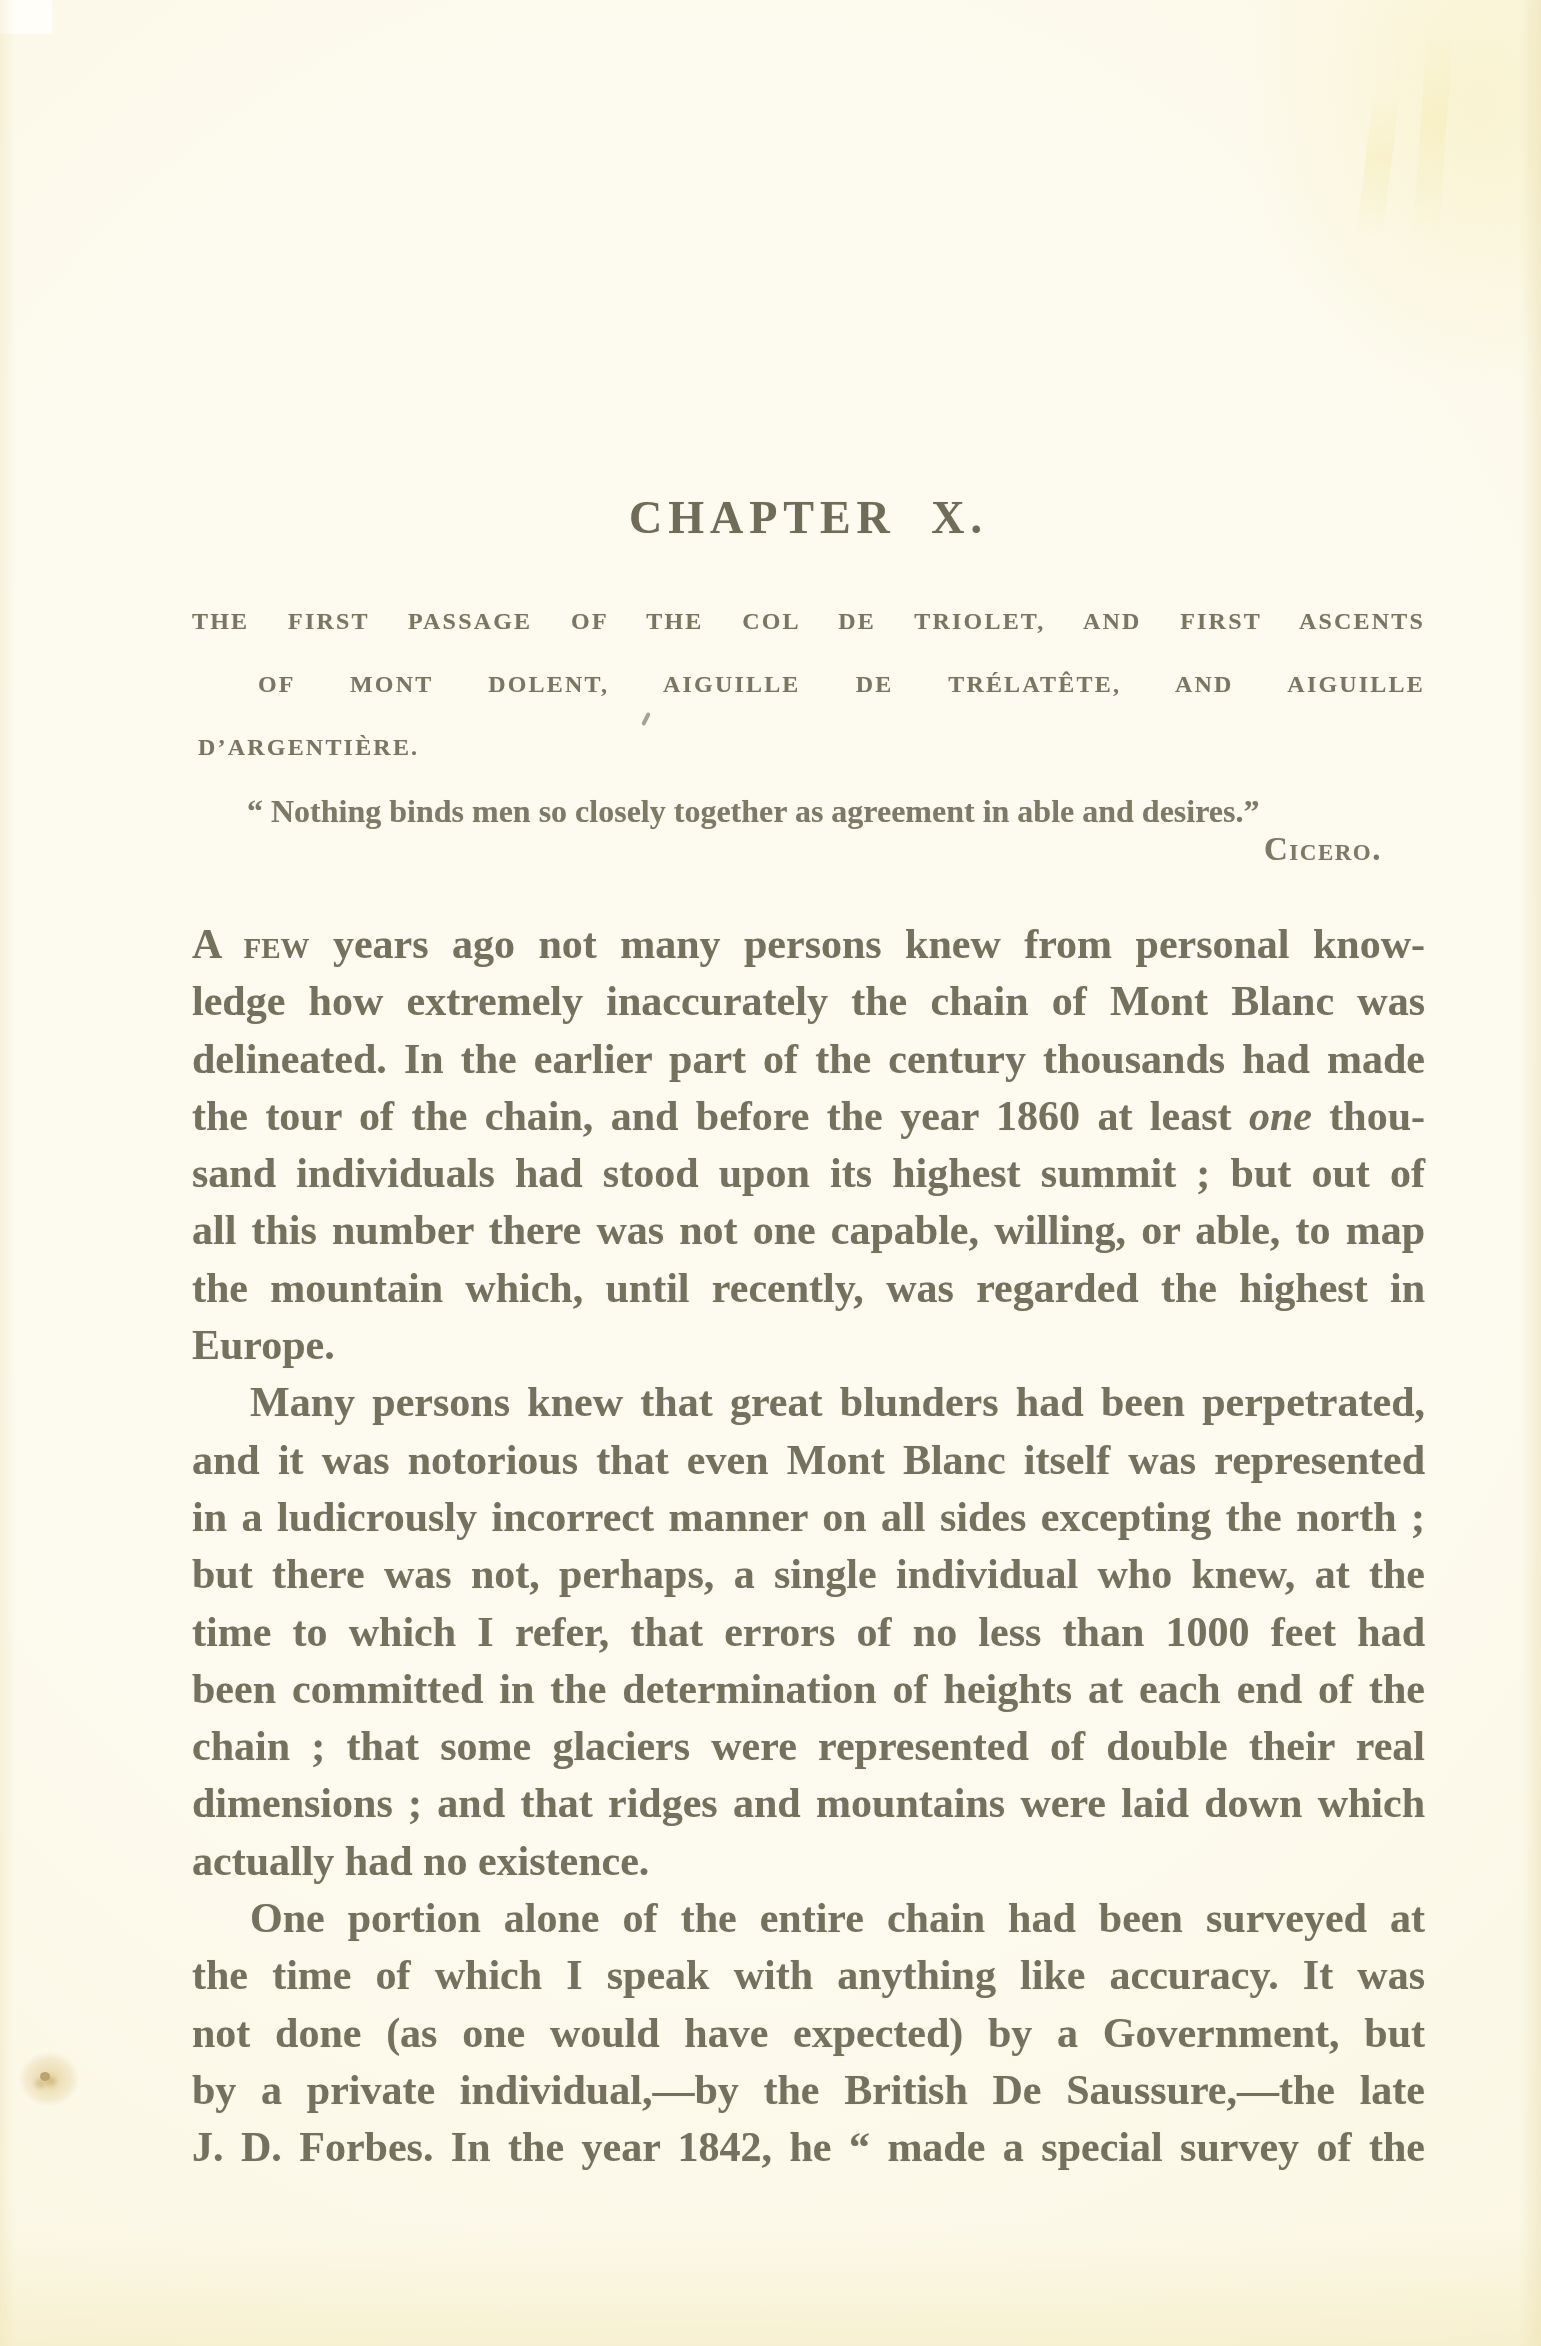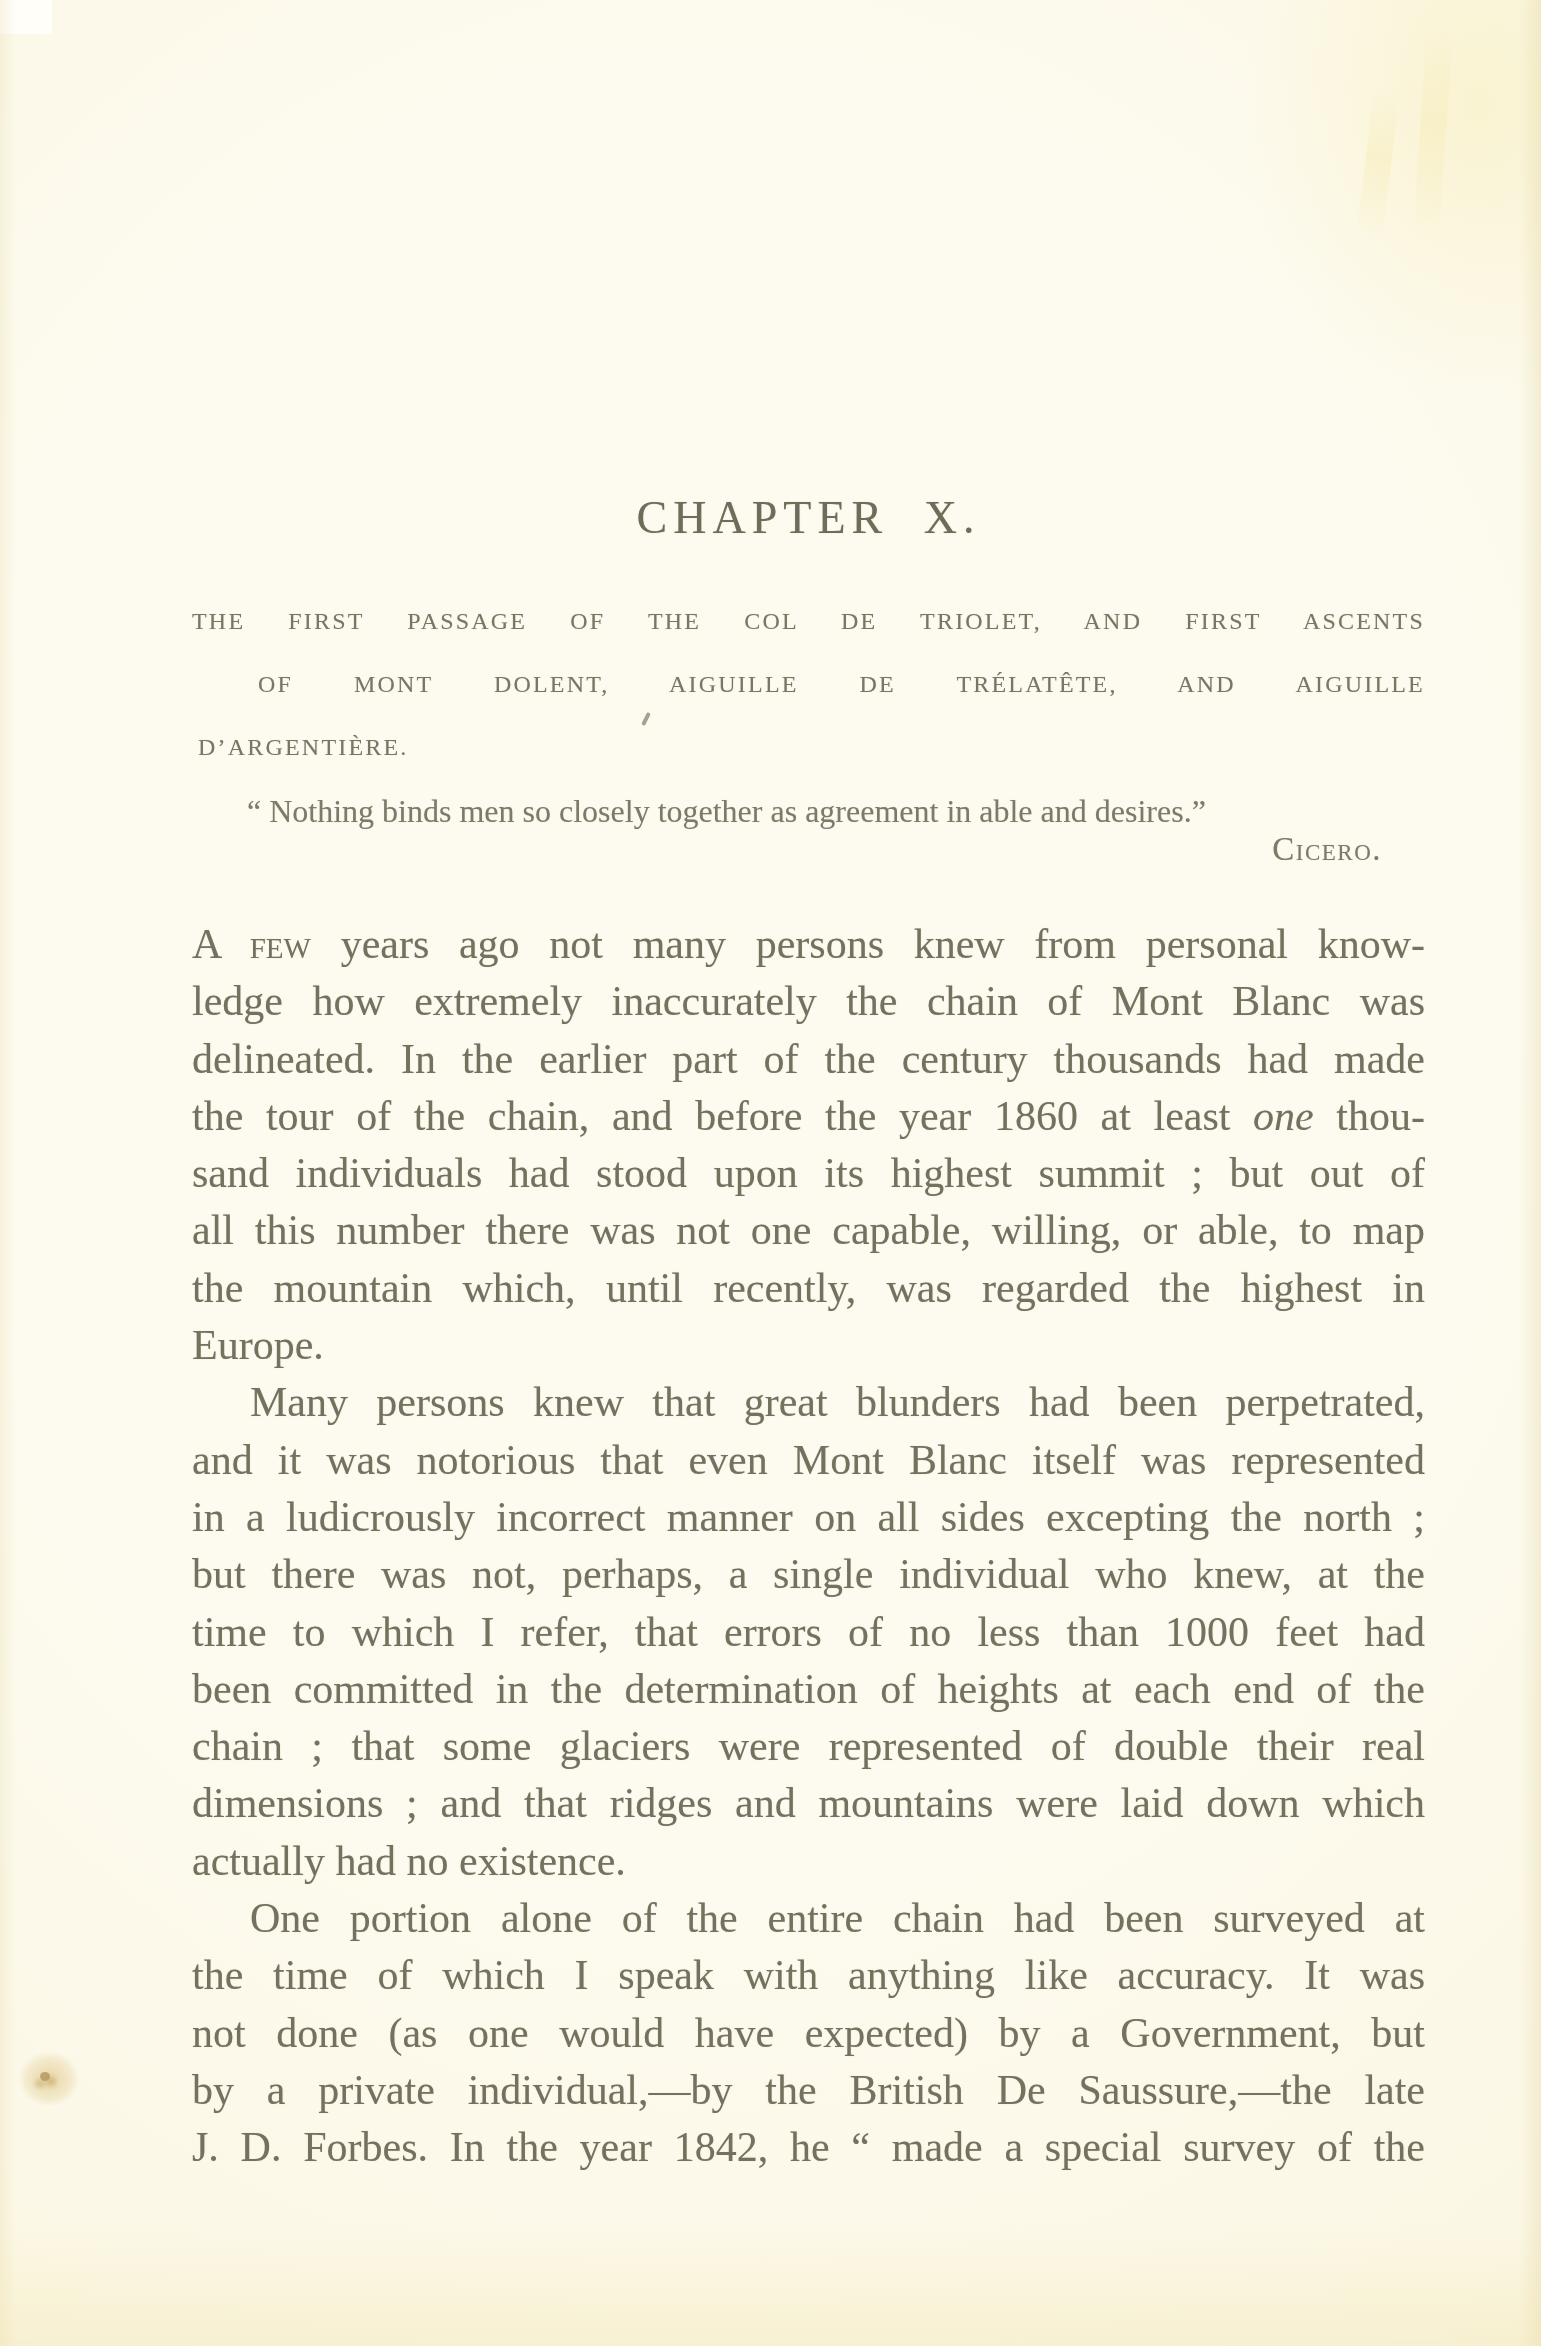--- a/index.html
+++ b/index.html
@@ -4,20 +4,21 @@
 <style>
   html,body{margin:0;padding:0;background:#e8e4d4;}
   #page{
     position:relative;
     width:1541px;height:2346px;
     overflow:hidden;
     background:
       radial-gradient(120% 90% at 46% 42%, #fdfbf0 40%, #fbf7e4 75%, #f8f1d6 100%);
     font-family:"Liberation Serif","DejaVu Serif",serif;
     color:#75725f;
+    font-weight:bold;
   }
   
   .corner-chip{position:absolute;left:0;top:0;width:52px;height:34px;background:#fffef9;}
   .edge-right{position:absolute;right:0;top:0;width:22px;height:100%;
     background:linear-gradient(to left, rgba(222,206,150,.30), rgba(222,206,150,0));}
   .edge-left{position:absolute;left:0;top:0;width:16px;height:100%;
     background:linear-gradient(to right, rgba(228,214,160,.25), rgba(228,214,160,0));}
   .edge-bottom{position:absolute;left:0;bottom:0;width:100%;height:120px;
     background:linear-gradient(to top, rgba(240,226,170,.35), rgba(240,226,170,0));}
   .tint-topright{position:absolute;right:0;top:0;width:420px;height:520px;

